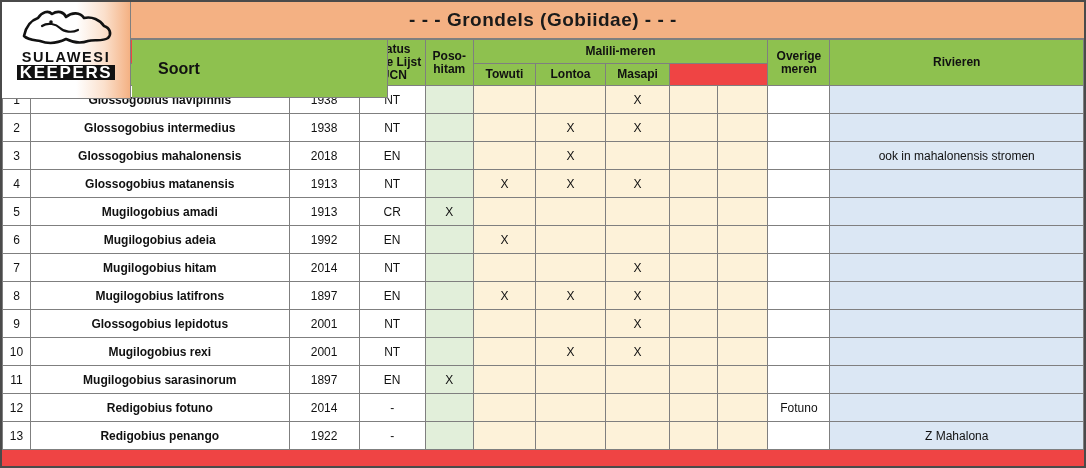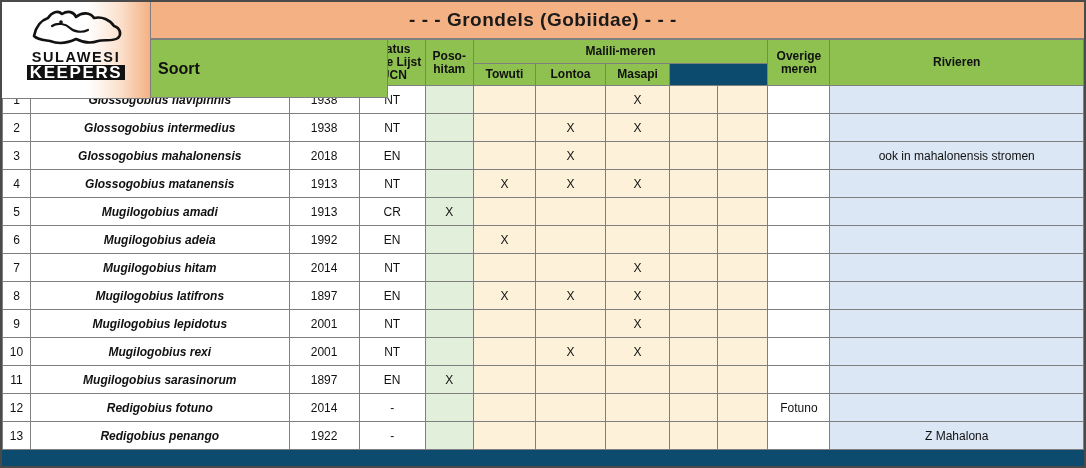--- a/index.html
+++ b/index.html
@@ -12,21 +12,21 @@
     background: #ffffff;
     font-family: "Liberation Sans", sans-serif;
     overflow: hidden;
   }
   .page {
     position: relative;
     width: 1086px;
     height: 468px;
     box-sizing: border-box;
     border: 2px solid #4a4a4a;
-    background: #0c4a6e;
+    background: #ef4444;
   }
   
   .title-band {
     position: relative;
     height: 36px;
     background: #f4b183;
     border-bottom: 1px solid #7f7f7f;
     display: flex;
     align-items: center;
     justify-content: center;
@@ -42,21 +42,20 @@
     position: absolute;
     left: 0;
     top: 0;
     width: 128px;
     height: 96px;
     background: #ffffff;
     border-right: 1px solid #7f7f7f;
     border-bottom: 1px solid #7f7f7f;
     z-index: 5;
     overflow: hidden;
-    padding-left: 20px;
   }
   .logo-fade {
     position: absolute;
     inset: 0;
     background: linear-gradient(to right, #ffffff 58%, #fbe0cc 80%, #f4b183 100%);
   }
   .logo-inner {
     position: absolute;
     left: 0; right: 0; top: 4px;
     text-align: center;
@@ -123,21 +122,20 @@
   .c-overige { width: 62px; }
   .c-rivieren { width: 253px; }
 
   td.num {
     background: #ffffff;
     font-size: 12px;
     height: 27px;
   }
   td.soort {
     background: #ffffff;
-    font-style: italic;
     font-weight: bold;
     font-size: 14px;
   }
   td.besch { background: #ffffff; }
   td.status { background: #ffffff; }
   td.poso { background: #e2efda; }
   td.mal { background: #fdf2d9; }
   td.overige { background: #ffffff; font-size: 11px; }
   td.rivieren { background: #dbe7f4; font-size: 11px; }
   .hdr-row th { height: 21px; }
@@ -322,21 +320,21 @@
           <td class="mal">X</td>
           <td class="mal">X</td>
           <td class="mal">X</td>
           <td class="mal"></td>
           <td class="mal"></td>
           <td class="overige"></td>
           <td class="rivieren"></td>
         </tr>
         <tr>
           <td class="num">9</td>
-          <td class="soort">Mugilogobius lepidotus</td>
+          <td class="soort">Glossogobius lepidotus</td>
           <td class="besch">2001</td>
           <td class="status">NT</td>
           <td class="poso"></td>
           <td class="mal"></td>
           <td class="mal"></td>
           <td class="mal">X</td>
           <td class="mal"></td>
           <td class="mal"></td>
           <td class="overige"></td>
           <td class="rivieren"></td>

